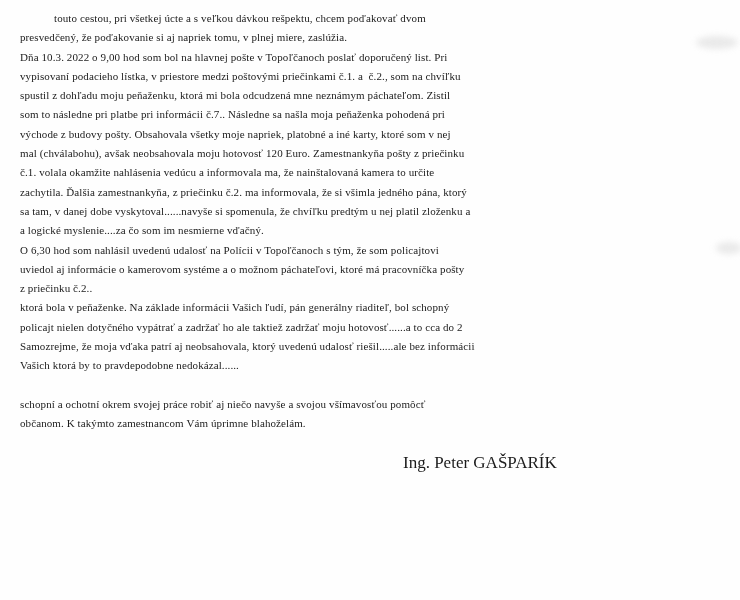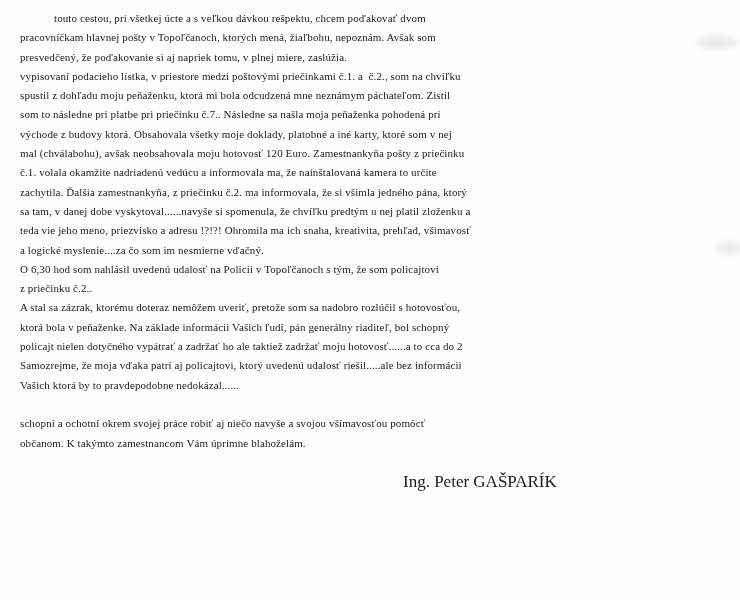--- a/index.html
+++ b/index.html
@@ -52,38 +52,37 @@
 </head>
 <body>
 
 <div class="page">
   <div class="scan-artifact artifact-1"></div>
   <div class="scan-artifact artifact-2"></div>
   <div class="letter">
     <div>
         <div class="para">
           <div class="line">touto cestou, pri všetkej úcte a s veľkou dávkou rešpektu, chcem poďakovať dvom</div>
-          <div class="line">pracovníčkam hlavnej pošty v Topoľčanoch, ktorých mená, žiaľbohu, nepoznám. Avšak som</div>
           <div class="line">presvedčený, že poďakovanie si aj napriek tomu, v plnej miere, zaslúžia.</div>
+          <div class="line">Dňa 10.3. 2022 o 9,00 hod som bol na hlavnej pošte v Topoľčanoch poslať doporučený list. Pri</div>
           <div class="line">vypisovaní podacieho lístka, v priestore medzi poštovými priečinkami č.1. a  č.2., som na chvíľku</div>
           <div class="line">spustil z dohľadu moju peňaženku, ktorá mi bola odcudzená mne neznámym páchateľom. Zistil</div>
-          <div class="line">som to následne pri platbe pri priečinku č.7.. Následne sa našla moja peňaženka pohodená pri</div>
-          <div class="line">východe z budovy ktorá. Obsahovala všetky moje doklady, platobné a iné karty, ktoré som v nej</div>
+          <div class="line">som to následne pri platbe pri informácii č.7.. Následne sa našla moja peňaženka pohodená pri</div>
+          <div class="line">východe z budovy pošty. Obsahovala všetky moje napriek, platobné a iné karty, ktoré som v nej</div>
           <div class="line">mal (chválabohu), avšak neobsahovala moju hotovosť 120 Euro. Zamestnankyňa pošty z priečinku</div>
-          <div class="line">č.1. volala okamžite nadriadenú vedúcu a informovala ma, že nainštalovaná kamera to určite</div>
+          <div class="line">č.1. volala okamžite nahlásenia vedúcu a informovala ma, že nainštalovaná kamera to určite</div>
           <div class="line">zachytila. Ďalšia zamestnankyňa, z priečinku č.2. ma informovala, že si všimla jedného pána, ktorý</div>
           <div class="line">sa tam, v danej dobe vyskytoval......navyše si spomenula, že chvíľku predtým u nej platil zloženku a</div>
-          <div class="line">teda vie jeho meno, priezvisko a adresu !?!?! Ohromila ma ich snaha, kreativita, prehľad, všimavosť</div>
           <div class="line">a logické myslenie....za čo som im nesmierne vďačný.</div>
           <div class="line">O 6,30 hod som nahlásil uvedenú udalosť na Polícii v Topoľčanoch s tým, že som policajtovi</div>
+          <div class="line">uviedol aj informácie o kamerovom systéme a o možnom páchateľovi, ktoré má pracovníčka pošty</div>
           <div class="line">z priečinku č.2..</div>
-          <div class="line">A stal sa zázrak, ktorému doteraz nemôžem uveriť, pretože som sa nadobro rozlúčil s hotovosťou,</div>
           <div class="line">ktorá bola v peňaženke. Na základe informácii Vašich ľudí, pán generálny riaditeľ, bol schopný</div>
           <div class="line">policajt nielen dotyčného vypátrať a zadržať ho ale taktiež zadržať moju hotovosť......a to cca do 2</div>
-          <div class="line">Samozrejme, že moja vďaka patrí aj policajtovi, ktorý uvedenú udalosť riešil.....ale bez informácii</div>
+          <div class="line">Samozrejme, že moja vďaka patrí aj neobsahovala, ktorý uvedenú udalosť riešil.....ale bez informácii</div>
           <div class="line">Vašich ktorá by to pravdepodobne nedokázal......</div>
         </div>
         <div class="para">
           <div class="line">schopní a ochotní okrem svojej práce robiť aj niečo navyše a svojou všímavosťou pomôcť</div>
           <div class="line">občanom. K takýmto zamestnancom Vám úprimne blahoželám.</div>
         </div>
       </div>
     <div class="signature">Ing. Peter GAŠPARÍK</div>
   </div>
 </div>

